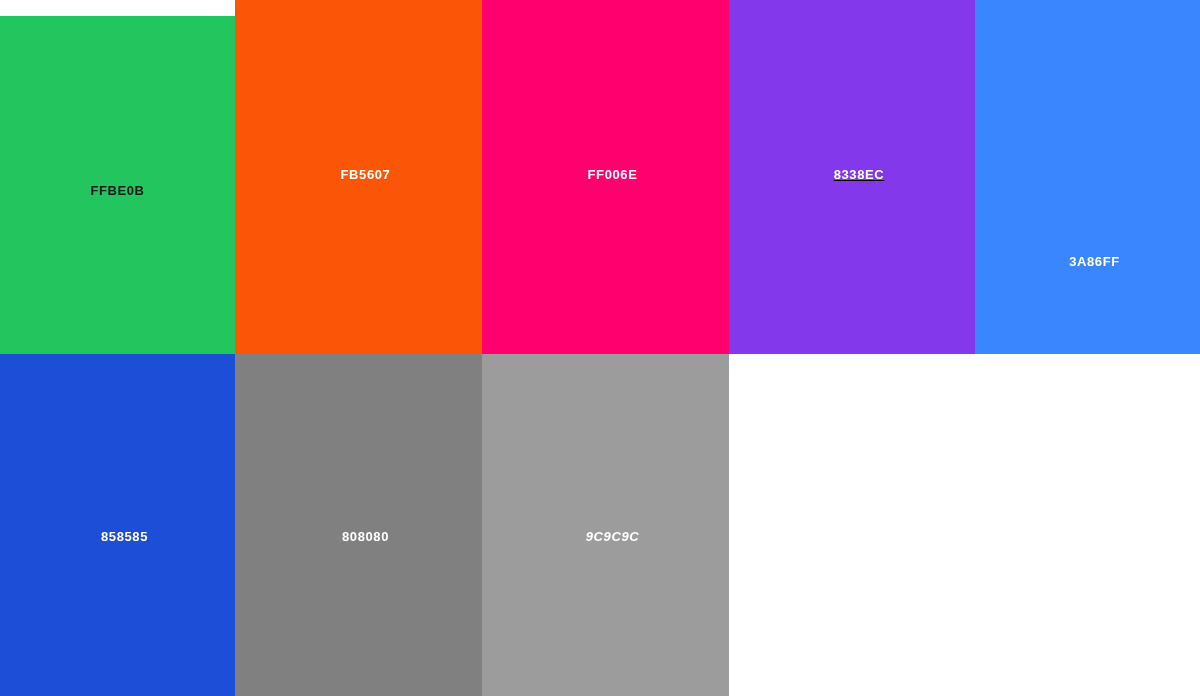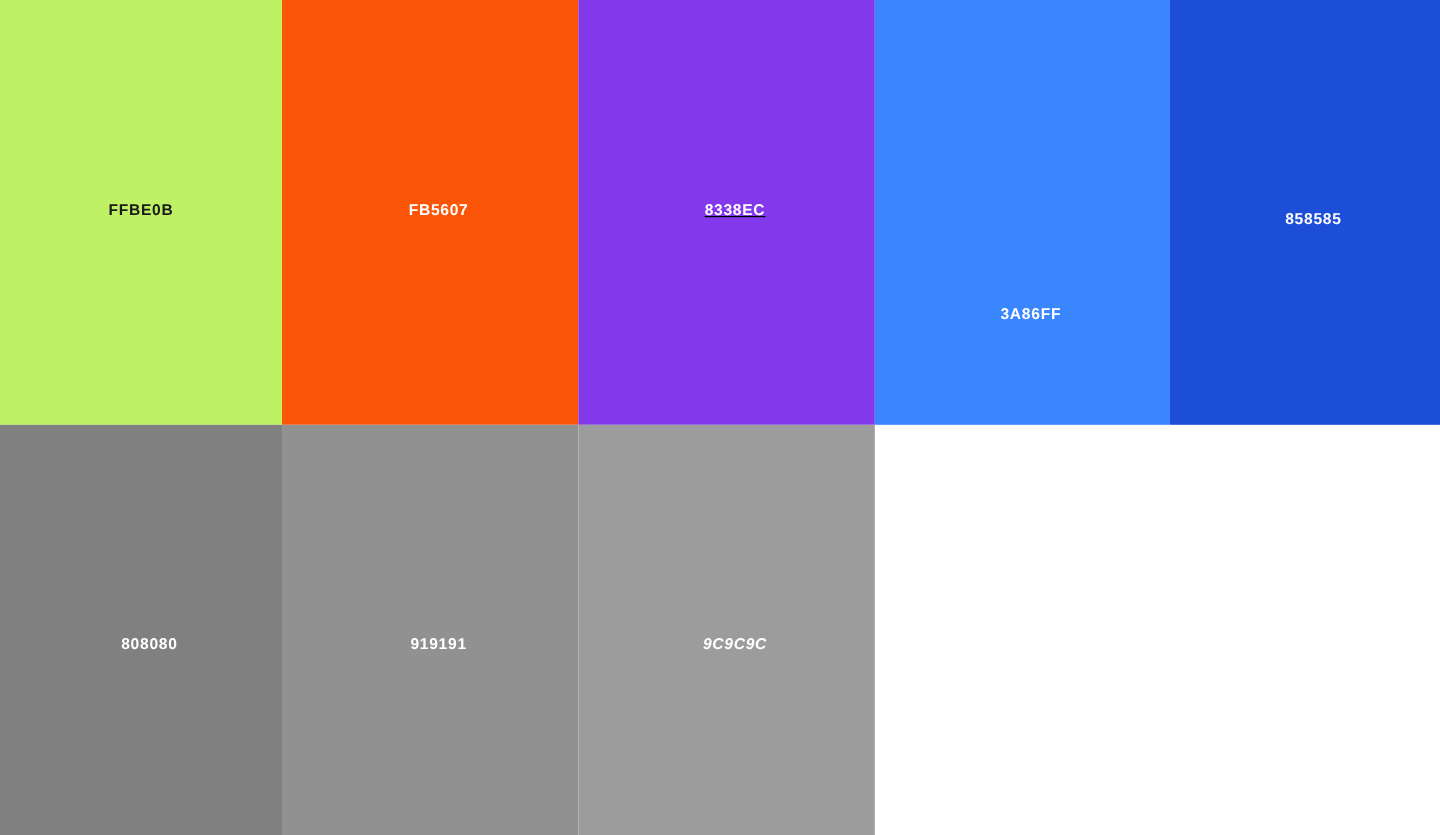--- a/index.html
+++ b/index.html
@@ -46,47 +46,47 @@
   }
 
   .label-light { color: #ffffff; margin-left: 14px; }
   .label-dark  { color: #1a1a1a; }
 </style>
 </head>
 <body>
 
 <div id="palette-grid">
 
-  <div class="swatch row-top" style="background-color: #bef264;">
+  <div class="swatch row-top" style="background-color: #22c55e; margin-top: 16px;">
     <span class="swatch-label label-dark">FFBE0B</span>
   </div>
 
   <div class="swatch row-top" style="background-color: rgb(251, 86, 7);">
     <span class="swatch-label label-light">FB5607</span>
   </div>
 
+  <div class="swatch row-top" style="background-color: rgb(255, 0, 110);">
+    <span class="swatch-label label-light">FF006E</span>
+  </div>
 
   <div class="swatch row-top" style="background-color: rgb(131, 56, 236); text-decoration: underline;">
     <span class="swatch-label label-light">8338EC</span>
   </div>
 
   <div class="swatch row-top" style="background-color: rgb(58, 134, 255); align-items: center;">
     <span class="swatch-label label-light">3A86FF</span>
   </div>
 
   <div class="swatch row-bottom" style="background-color: #1d4ed8;">
     <span class="swatch-label label-light">858585</span>
   </div>
 
 
   <div class="swatch row-bottom" style="background-color: rgb(128, 128, 128);">
     <span class="swatch-label label-light">808080</span>
   </div>
 
-  <div class="swatch row-bottom" style="background-color: rgb(145, 145, 145);">
-    <span class="swatch-label label-light">919191</span>
-  </div>
 
   <div class="swatch row-bottom" style="background-color: rgb(156, 156, 156); font-style: italic;">
     <span class="swatch-label label-light">9C9C9C</span>
   </div>
 
 </div>
 
 </body></html>

